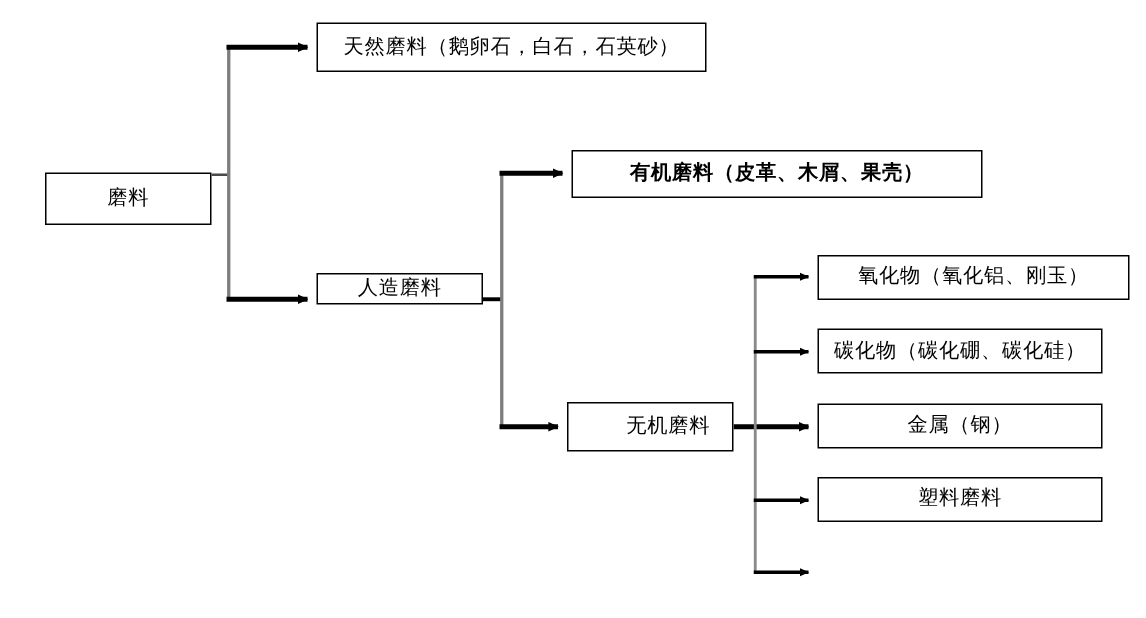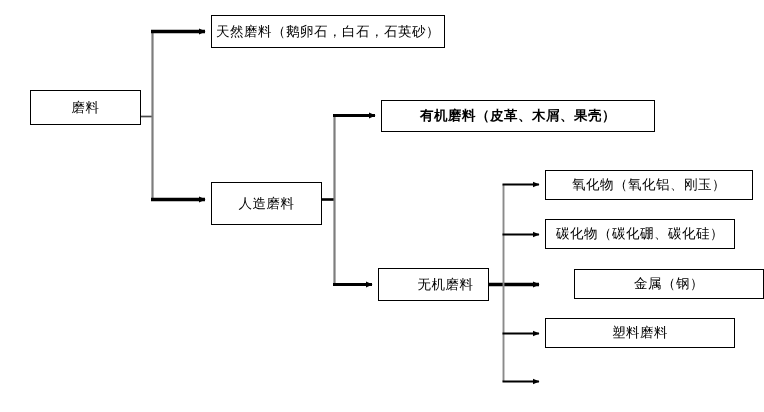--- a/index.html
+++ b/index.html
@@ -112,49 +112,49 @@
 
     <g>
       <line x1="502.5" y1="333.5" x2="539" y2="333.5" stroke="#000000" stroke-width="2.2" marker-end="url(#arrowThin)"></line>
     </g>
 
     <g>
       <line x1="502.5" y1="381.5" x2="539" y2="381.5" stroke="#000000" stroke-width="2.2" marker-end="url(#arrowThin)"></line>
     </g>
   </svg>
 
-  <div class="node" style="left:30px;top:90px;width:111px;height:35px;text-align:right;">
+  <div class="node" style="left:30px;top:115px;width:111px;height:35px;text-align:right;">
     <span class="node-label">磨料</span>
   </div>
 
-  <div class="node" style="left:211px;top:15px;width:234px;height:33px;">
+  <div class="node" style="left:211px;top:15px;width:260px;height:33px;">
     <span class="node-label">天然磨料（鹅卵石，白石，石英砂）</span>
   </div>
 
-  <div class="node" style="left:211px;top:182px;width:111px;height:43px;">
+  <div class="node" style="left:211px;top:182px;width:111px;height:21px;">
     <span class="node-label">人造磨料</span>
   </div>
 
   <div class="node" style="left:381px;top:100px;width:274px;height:32px;font-weight:bold;">
     <span class="node-label">有机磨料（皮革、木屑、果壳）</span>
   </div>
 
   <div class="node" style="left:378px;top:268px;width:111px;height:33px;padding-left:24px;">
     <span class="node-label">无机磨料</span>
   </div>
 
   <div class="node" style="left:545px;top:170px;width:208px;height:30px;">
     <span class="node-label">氧化物（氧化铝、刚玉）</span>
   </div>
 
   <div class="node" style="left:545px;top:219px;width:190px;height:30px;font-family:Liberation Serif, serif;">
     <span class="node-label">碳化物（碳化硼、碳化硅）</span>
   </div>
 
-  <div class="node" style="left:574px;top:269px;width:190px;height:30px;">
+  <div class="node" style="left:545px;top:269px;width:190px;height:30px;">
     <span class="node-label">金属（钢）</span>
   </div>
 
   <div class="node" style="left:545px;top:318px;width:190px;height:30px;">
     <span class="node-label">塑料磨料</span>
   </div>
 
 
 </div>
 

